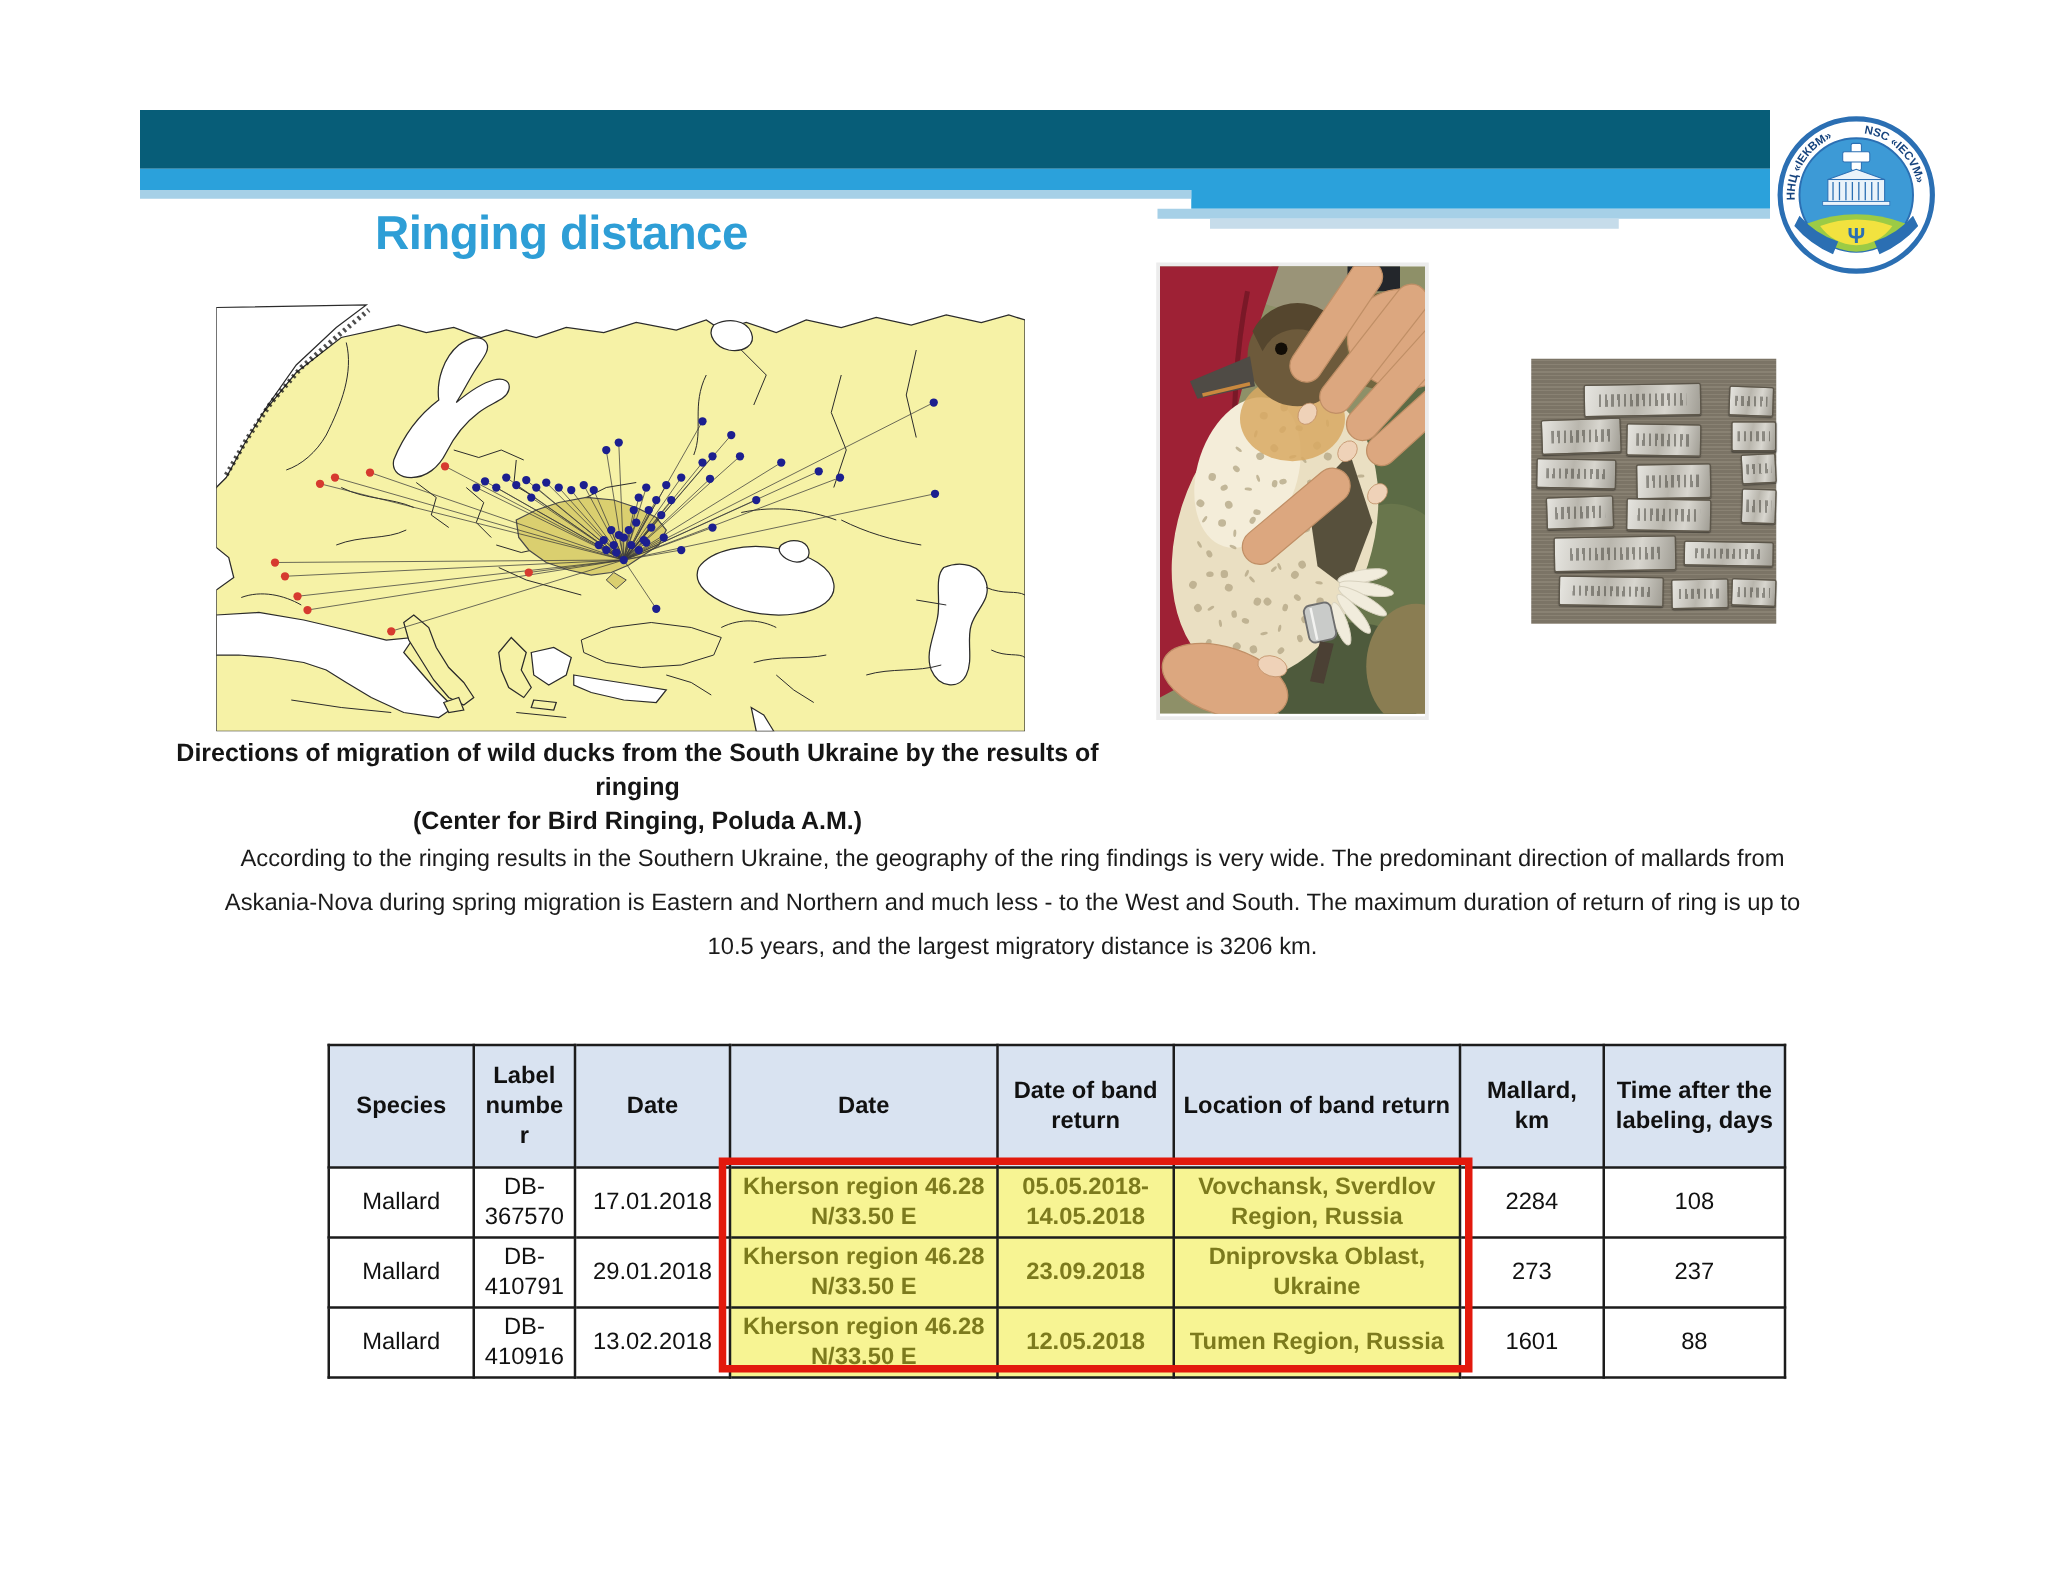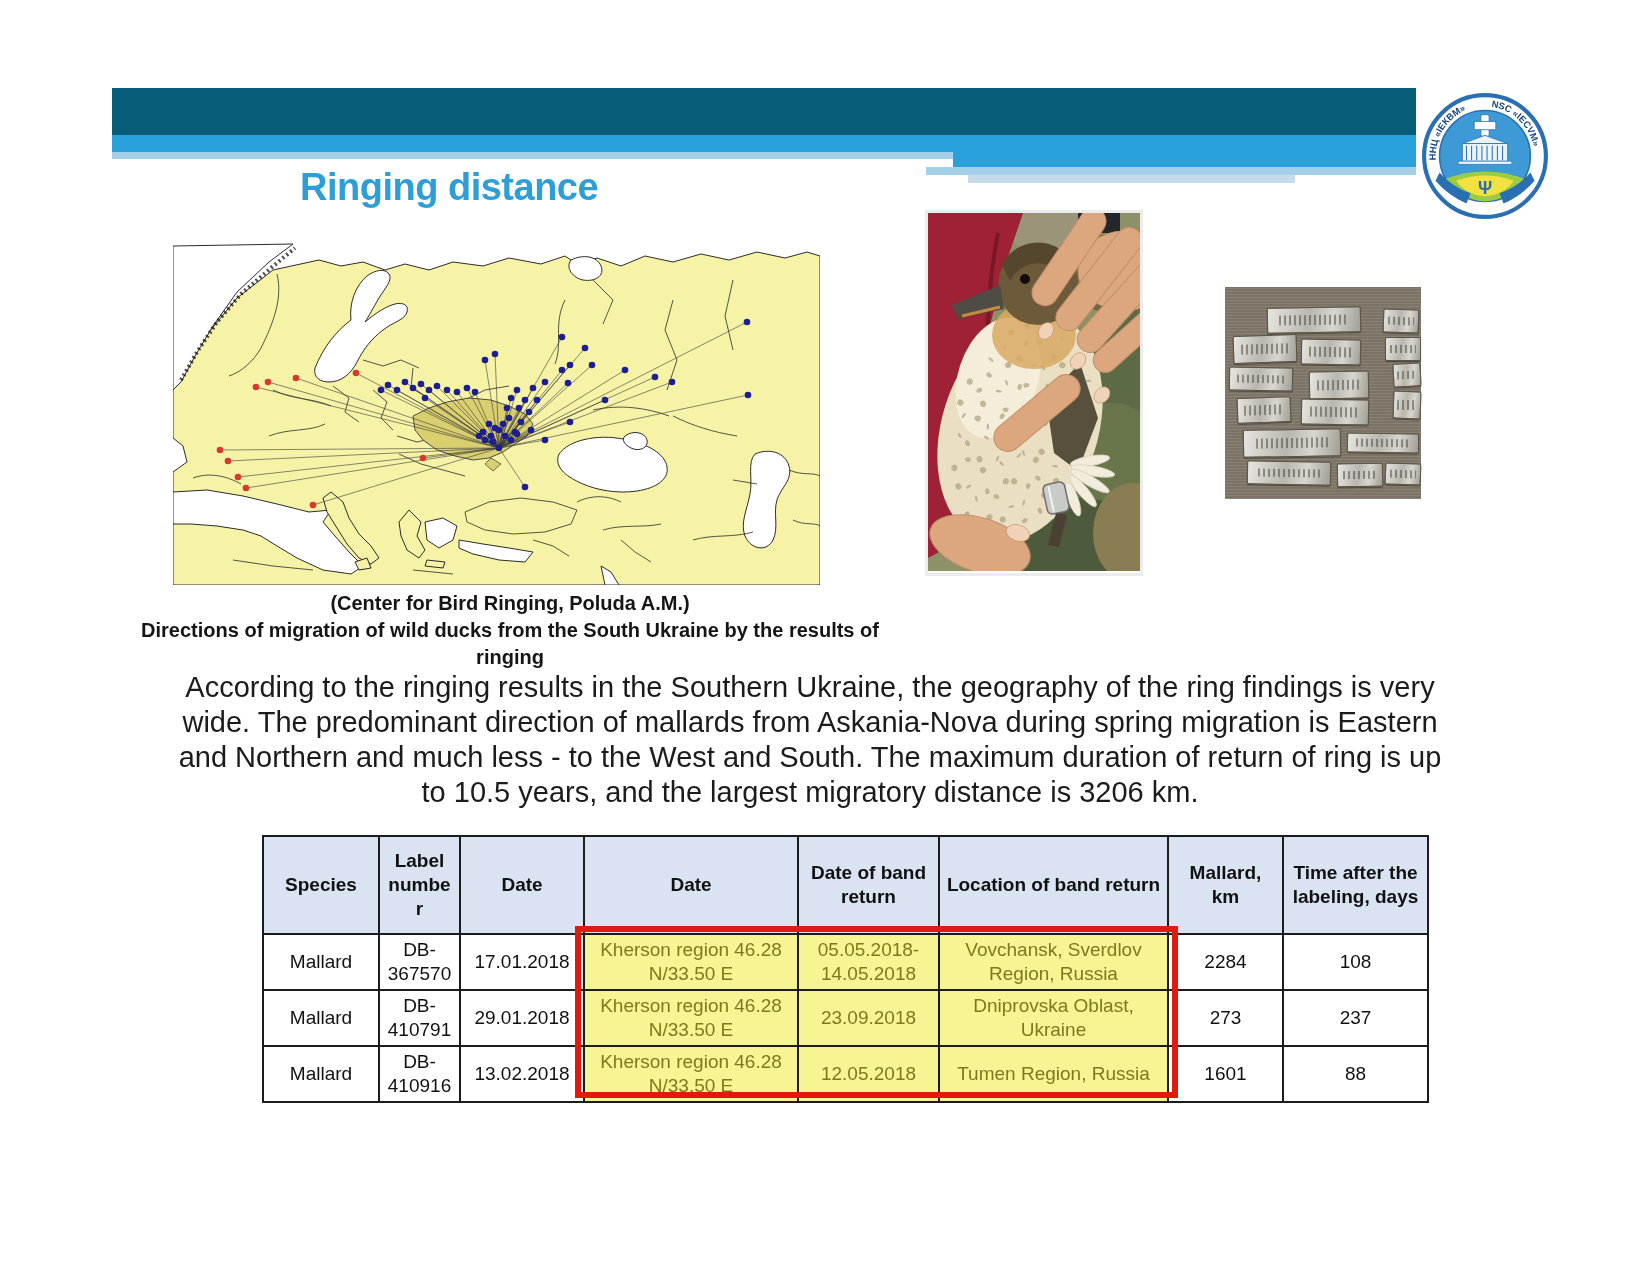--- a/index.html
+++ b/index.html
@@ -25,29 +25,29 @@
 
   .duck{left:925px;top:210px;width:212px;height:360px;border:3px solid #ececec;}
   .rings{left:1225px;top:287px;width:196px;height:212px;background:#837B6C;
          background-image:repeating-linear-gradient(0deg,rgba(255,255,255,.05) 0 1px,rgba(0,0,0,.06) 1px 3px);}
   .tag{position:absolute;border:1px solid #5C564A;border-radius:2px;
        background:linear-gradient(100deg,#E6E5E0 0%,#B9B6AD 45%,#D8D6CF 70%,#A19E95 100%);
        box-shadow:0 1px 1px rgba(0,0,0,.4);}
   .tag:after{content:"";position:absolute;left:12%;right:12%;top:30%;bottom:30%;
        background:repeating-linear-gradient(90deg,rgba(50,48,40,.45) 0 2px,transparent 2px 5px);}
 
-  .para{left:178px;top:670px;width:1264px;font-size:29px;line-height:35px;text-align:center;color:#1b1b1b;}
+  .para{left:178px;top:670px;width:1264px;font-size:19px;line-height:35px;text-align:center;color:#1b1b1b;}
 
   .tablewrap{left:262px;top:835px;}
   table.data{border-collapse:collapse;table-layout:fixed;width:1165px;background:#fff;}
   table.data th,table.data td{border:2px solid #1c1c1c;text-align:center;vertical-align:middle;
        padding:2px 6px;overflow-wrap:break-word;}
   table.data th{background:#D9E3F1;font-weight:bold;font-size:19px;color:#111;height:92px;line-height:24px;}
   table.data td{font-size:19px;color:#111;height:50px;line-height:24px;}
-  table.data td.hl{background:#F7F493;color:#7C7A1D;}
+  table.data td.hl{background:#F7F493;color:#7C7A1D;font-weight:bold;}
   .red-frame{left:575px;top:926px;width:603px;height:172px;border:6px solid #E2190D;box-sizing:border-box;background:transparent;}
 </style>
 </head>
 <body>
 
 <div class="slide">
 
   <div class="abs bar-teal"></div>
   <div class="abs bar-blue"></div>
   <div class="abs bar-blue-ext"></div>
@@ -289,22 +289,22 @@
           <circle cx="65" cy="237" r="3.3" fill="#D63A2F"></circle>
           <circle cx="73" cy="248" r="3.3" fill="#D63A2F"></circle>
           <circle cx="140" cy="265" r="3.3" fill="#D63A2F"></circle>
           <circle cx="250" cy="218" r="3.3" fill="#D63A2F"></circle>
           <circle cx="326" cy="208" r="3.3" fill="#1C1F8F"></circle>
         </g>
     </svg>
   </div>
 
   <div class="abs map-caption">
+    <div>Directions of migration of wild ducks from the South Ukraine by the results of ringing</div>
     <div>(Center for Bird Ringing, Poluda A.M.)</div>
-    <div>Directions of migration of wild ducks from the South Ukraine by the results of ringing</div>
   </div>
 
   <div class="abs duck">
     <svg width="212" height="358" viewBox="0 0 212 358">
       <rect width="212" height="358" fill="#8E9068"></rect>
       <g>
         <ellipse cx="190" cy="60" rx="60" ry="40" fill="#72663F"></ellipse>
         <ellipse cx="200" cy="150" rx="45" ry="60" fill="#5C6B45"></ellipse>
         <ellipse cx="185" cy="260" rx="55" ry="70" fill="#69764C"></ellipse>
         <ellipse cx="150" cy="330" rx="70" ry="45" fill="#4E5A3C"></ellipse>

